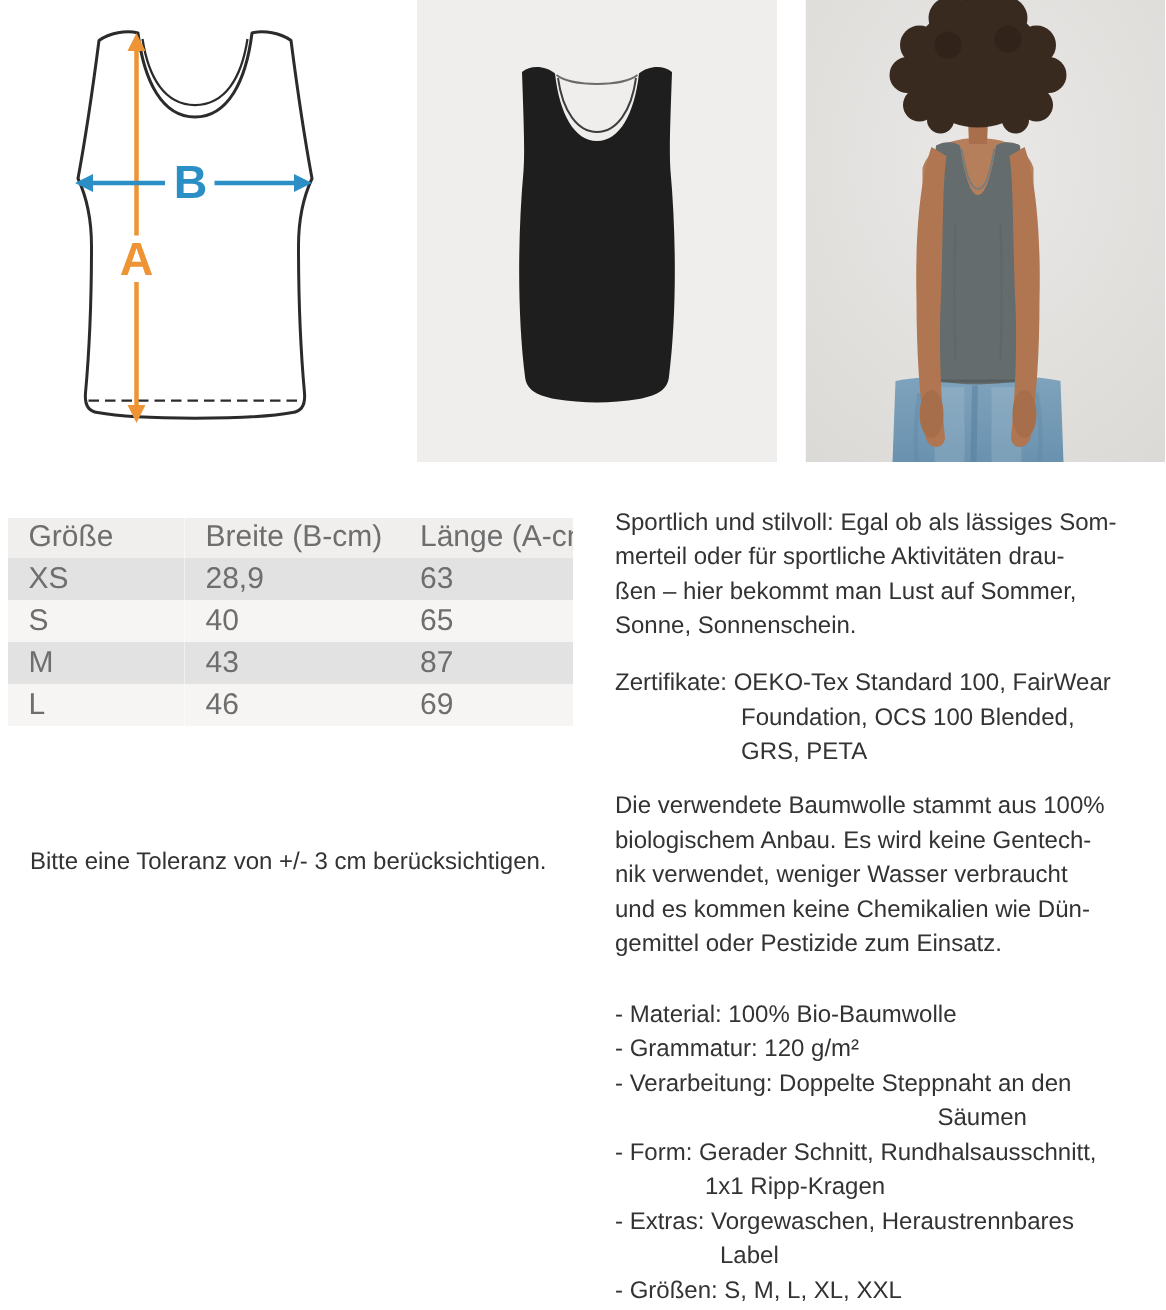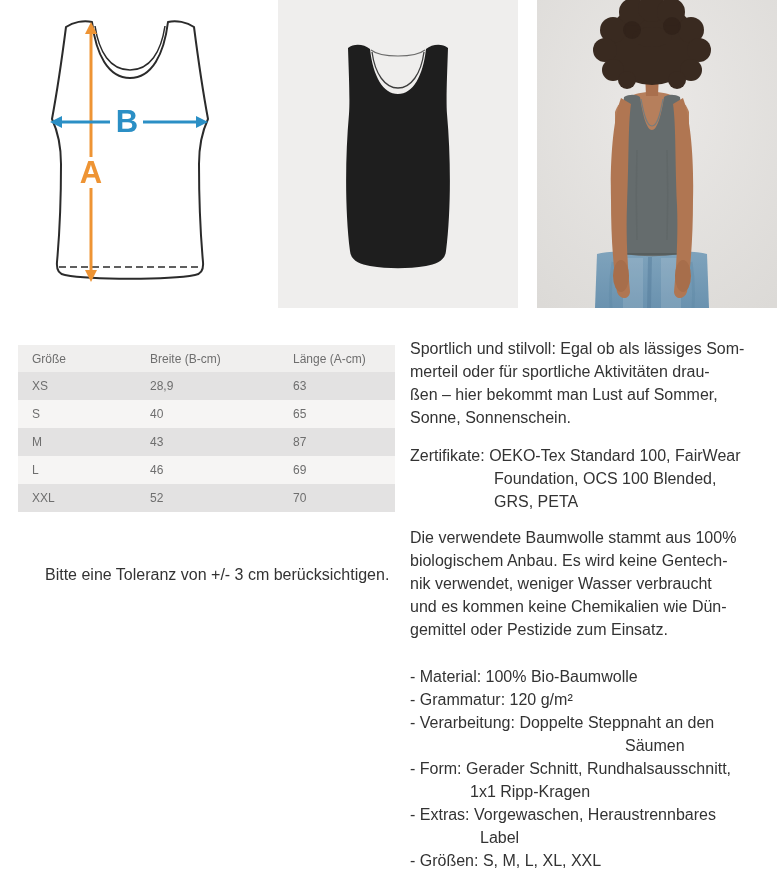--- a/index.html
+++ b/index.html
@@ -3,30 +3,30 @@
 <meta charset="utf-8">
 <style>
   html,body{margin:0;padding:0;background:#fff;}
   .page{position:relative;width:777px;height:873px;background:#fff;overflow:hidden;
         font-family:"Liberation Sans",sans-serif;color:#333;}
   .img-box{position:absolute;top:0;}
   #diagram-box{left:0;width:255px;height:310px;background:#fff;}
   #product-box{left:278px;width:240px;height:308px;background:#efeeed;}
   #model-box{left:537px;width:240px;height:310px;background:#fff;}
 
-  #size-table{position:absolute;left:18px;top:345px;width:377px;border-collapse:collapse;
-              table-layout:fixed;font-size:12px;color:#6e6e6e;}
+  #size-table{position:absolute;left:5px;top:345px;width:377px;border-collapse:collapse;
+              table-layout:fixed;font-size:20px;color:#6e6e6e;}
   #size-table th,#size-table td{font-weight:normal;text-align:left;padding:0 0 0 14px;
               white-space:nowrap;overflow:hidden;}
   #size-table thead th{background:#f0efee;height:27px;}
   #size-table tbody td{height:28px;margin-left:12px;}
   #size-table tbody tr:nth-child(odd){background:#e3e2e2;}
   #size-table tbody tr:nth-child(even){background:#f6f5f4;}
 
-  .tolerance{position:absolute;left:20px;top:566px;font-size:16px;color:#333;white-space:pre;margin-left:25px;}
+  .tolerance{position:absolute;left:20px;top:566px;font-size:16px;color:#333;white-space:pre;}
 
   .description{position:absolute;left:410px;top:337px;width:370px;font-size:16px;
                line-height:23px;color:#333;}
   .para{margin:0 0 15px 0;}
   .para.cert{margin-bottom:13px;}
   .para.cotton{margin-bottom:24px;}
   .tline{white-space:pre;}
   .ind-cert{padding-left:84px;}
   .ind-saumen{padding-left:215px;}
   .ind-form{padding-left:60px;}
@@ -184,25 +184,20 @@
       <tr>
         <td>M</td>
         <td>43</td>
         <td>87</td>
       </tr>
       <tr>
         <td>L</td>
         <td>46</td>
         <td>69</td>
       </tr>
-      <tr>
-        <td>XXL</td>
-        <td>52</td>
-        <td>70</td>
-      </tr>
     </tbody>
   </table>
 
   <div class="tolerance">Bitte eine Toleranz von +/- 3 cm berücksichtigen.</div>
 
   <div class="description">
     <div class="para">
       <div class="tline">Sportlich und stilvoll: Egal ob als lässiges Som-</div>
       <div class="tline">merteil oder für sportliche Aktivitäten drau-</div>
       <div class="tline">ßen – hier bekommt man Lust auf Sommer,</div>

